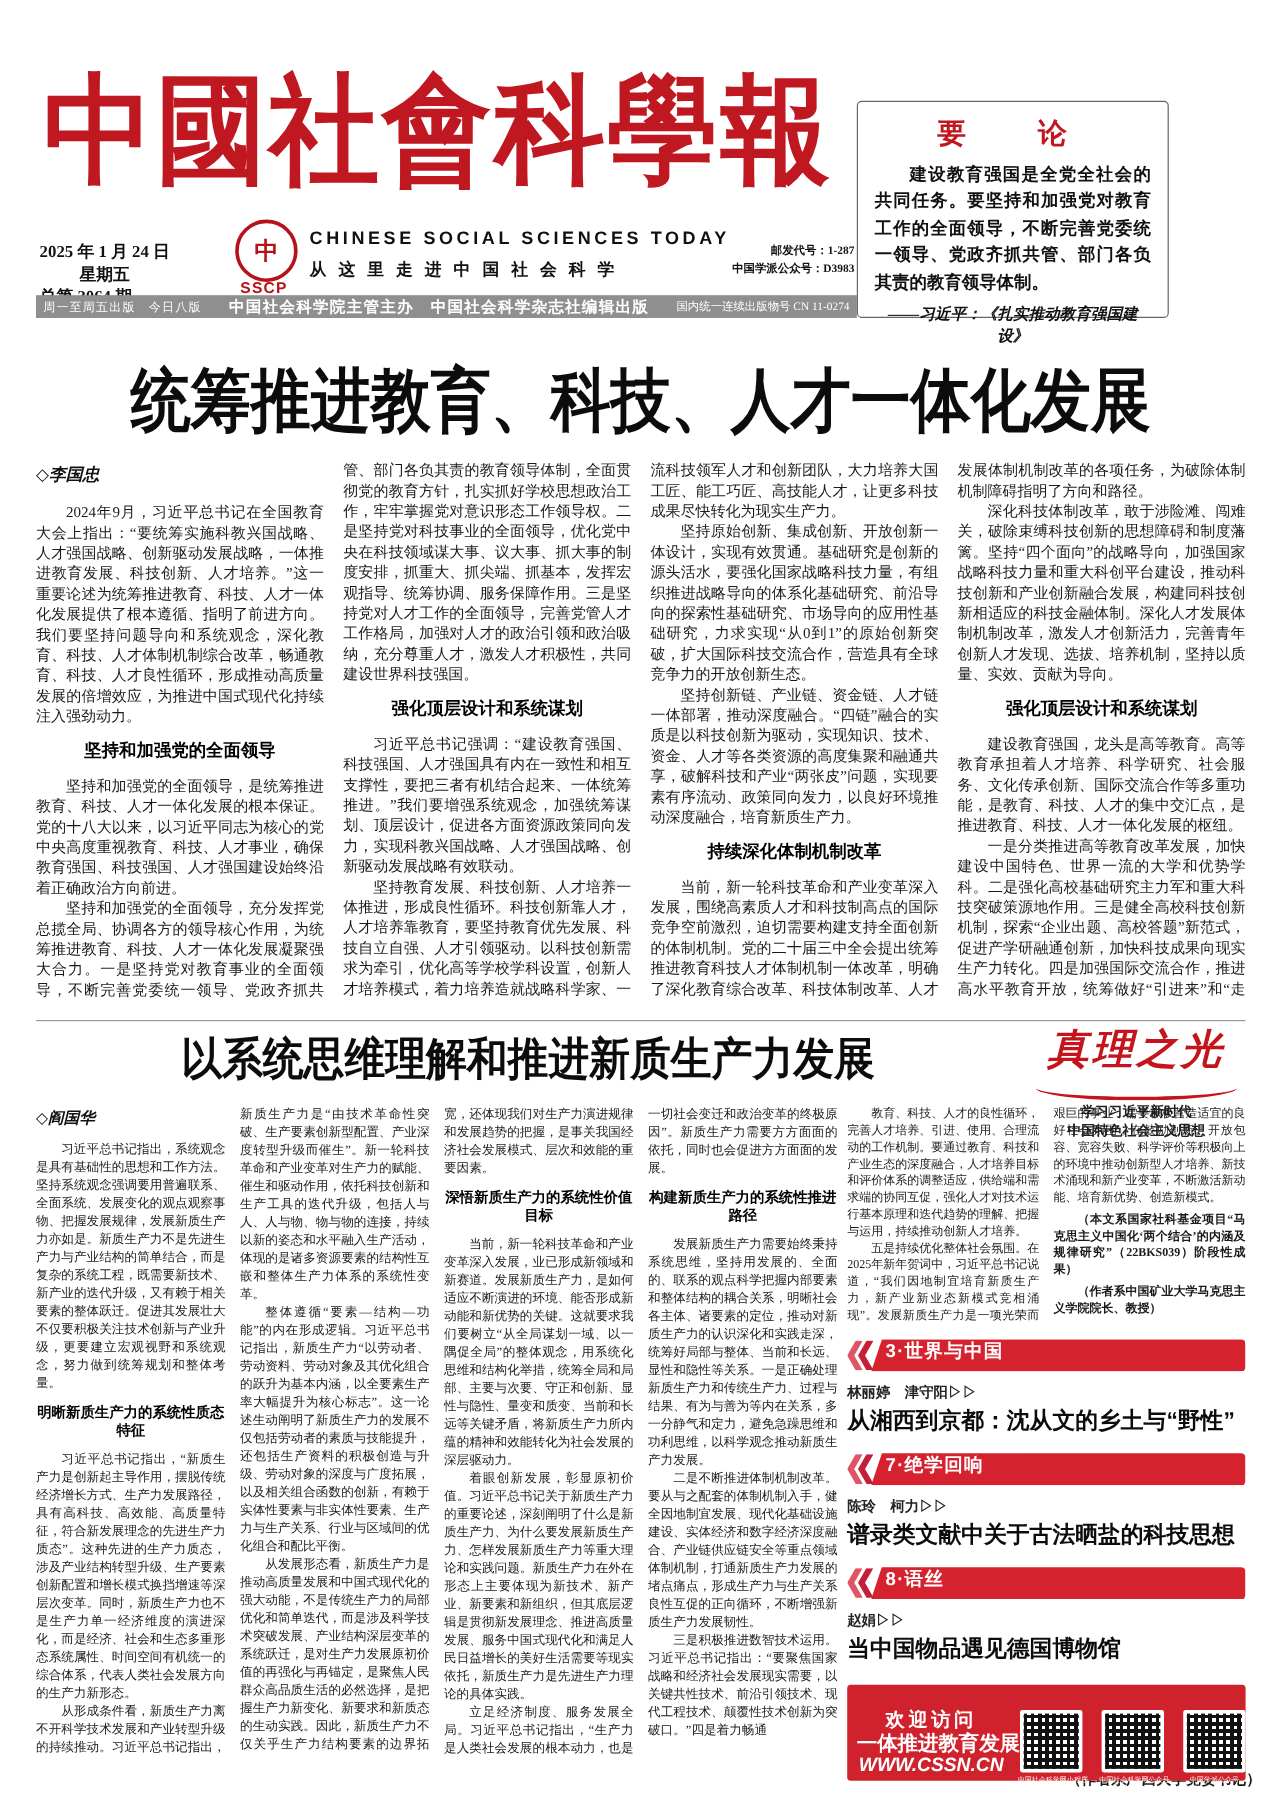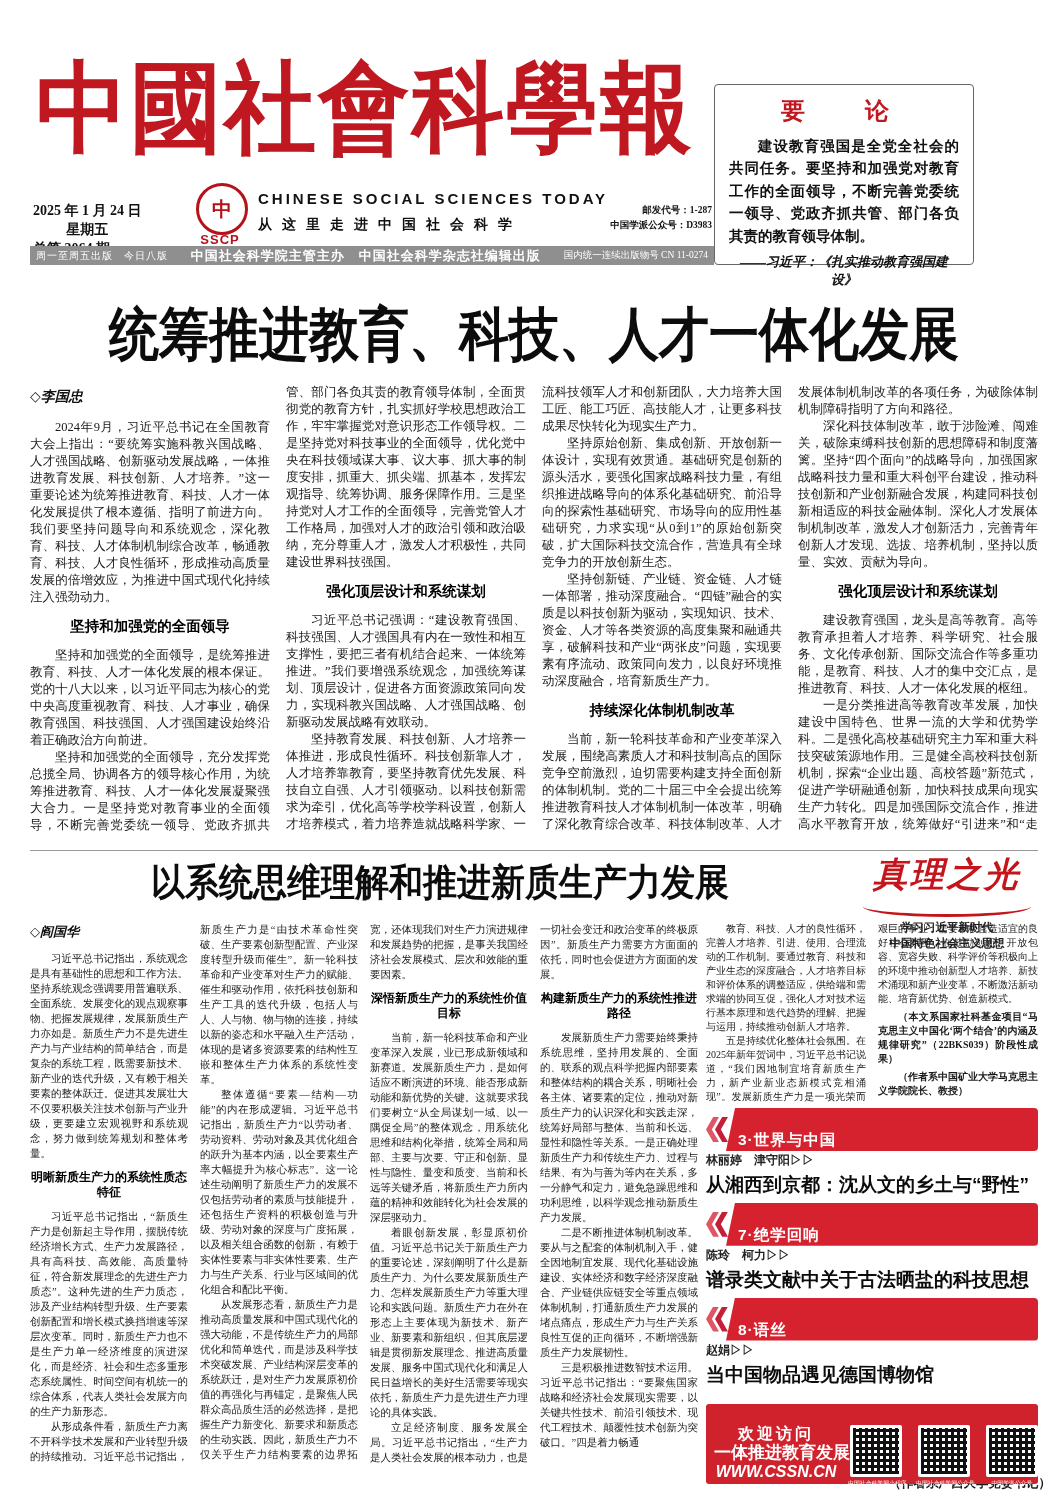--- a/index.html
+++ b/index.html
@@ -67,21 +67,21 @@
   .a2right p.para{margin:0;text-indent:2em;}
   .a2right p.note{margin:4px 0 0;font-weight:bold;text-indent:2em;}
   
   .teasers{position:absolute;left:706px;top:1116px;width:332px;}
   .teaser{margin-bottom:14px;}
   .t-banner{display:flex;align-items:center;height:27px;}
   .chev{width:13px;height:25px;margin-right:-4px;background:#d44; 
         clip-path:polygon(55% 0,100% 0,45% 50%,100% 100%,55% 100%,0 50%);}
   .chev.c1{background:#e05566;}
   .chev.c2{background:#c31f38;}
-  .t-bar{flex:1;height:43px;margin-left:2px;background:#d6212f;color:#fff;display:flex;align-items:flex-end;
+  .t-bar{flex:1;height:27px;margin-left:2px;background:#d6212f;color:#fff;display:flex;align-items:flex-start;
         padding-left:12px;clip-path:polygon(9px 0,100% 0,100% 100%,0 100%);
         font-family:"Liberation Sans",sans-serif;font-weight:bold;font-size:15.5px;letter-spacing:1px;
         border-radius:0 4px 4px 0;}
   .t-authors{margin:9px 0 4px;font-size:12px;font-weight:bold;color:#222;
         font-family:"Liberation Sans",sans-serif;}
   .t-title{font-size:19px;font-weight:900;color:#0c0c0c;font-family:"Liberation Sans","DejaVu Sans",sans-serif;
         line-height:1.25;letter-spacing:0;}
   
   .cssn{position:absolute;left:706px;top:1404px;width:332px;height:80px;background:#d0222d;border-radius:3px;
         display:flex;align-items:flex-start;box-sizing:border-box;padding:21px 8px;gap:7px;}

